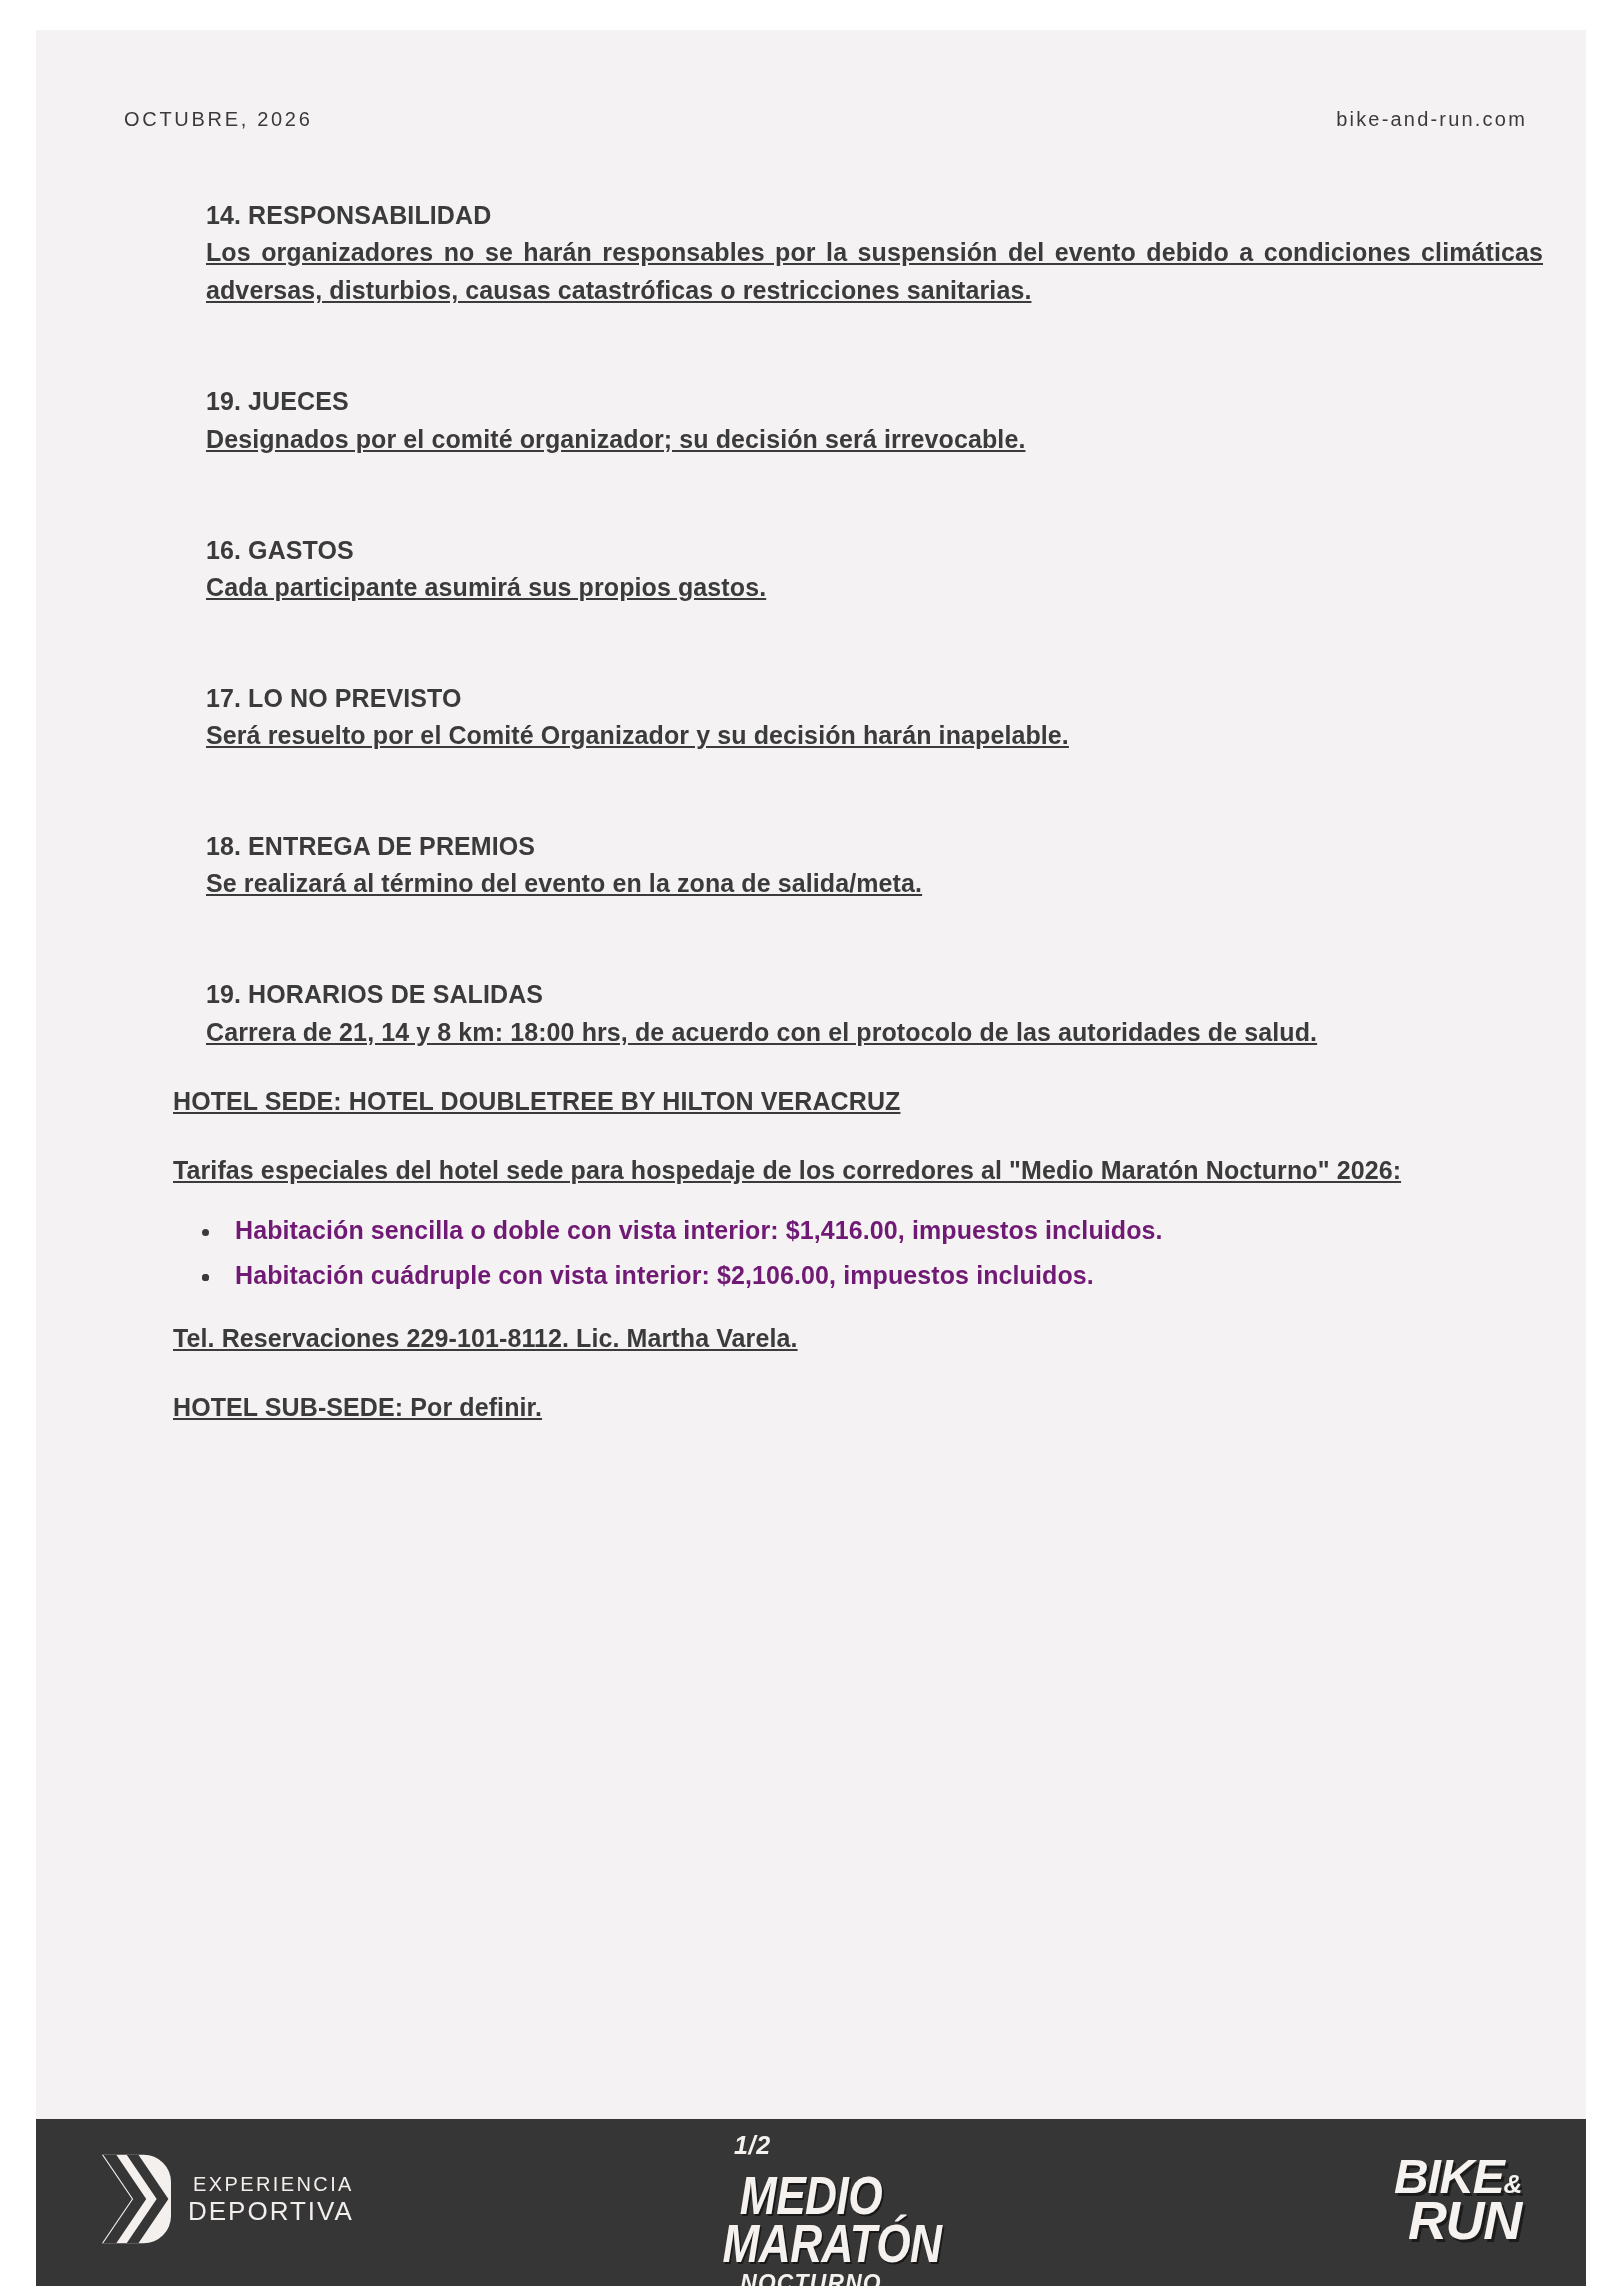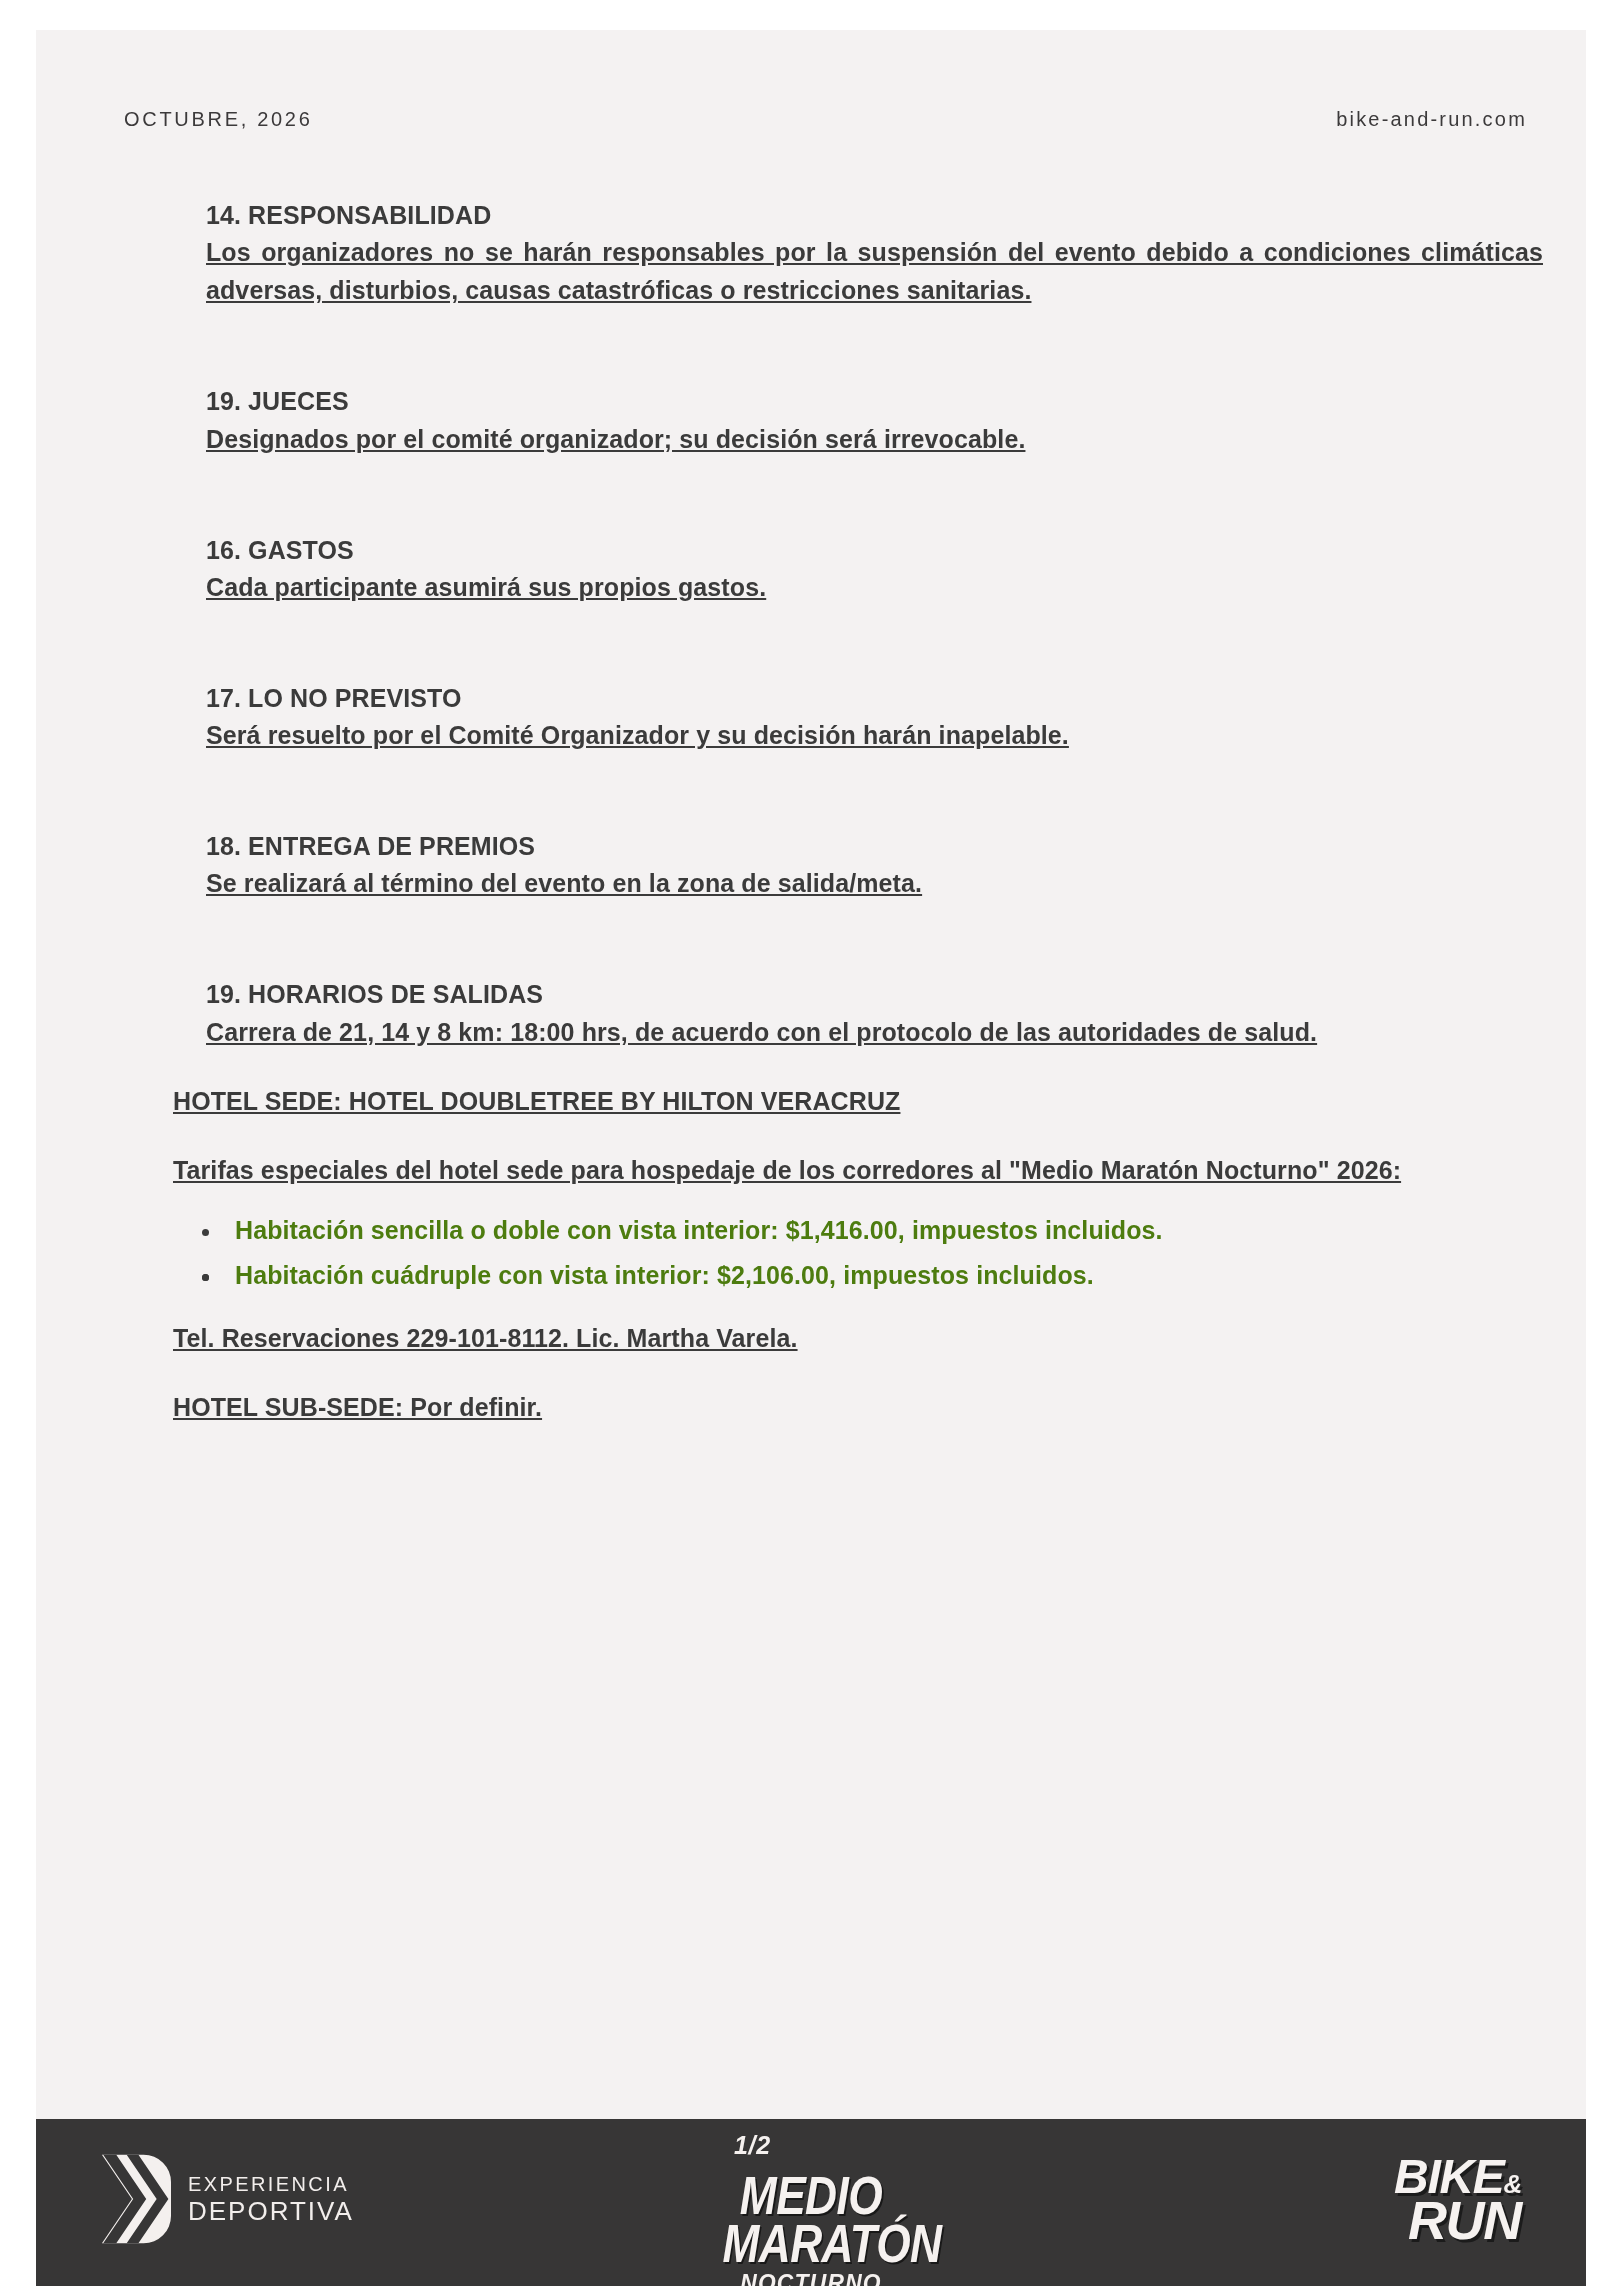--- a/index.html
+++ b/index.html
@@ -88,21 +88,21 @@
 
   .bullets {
     margin: 0;
     padding: 0;
     list-style: none;
   }
   .bullets li {
     position: relative;
     font-size: 25px;
     font-weight: bold;
-    color: #4d7c0f;
+    color: #701a75;
     line-height: 1.0;
     padding-left: 62px;
     margin-bottom: 20px;
     letter-spacing: 0.1px;
   }
   .bullets li:last-child { margin-bottom: 0; }
   .bullets li .dot {
     position: absolute;
     left: 29px;
     top: 11px;
@@ -123,20 +123,21 @@
     overflow: hidden;
   }
 
   
   .ed-logo {
     position: absolute;
     left: 62px;
     top: 34px;
     display: flex;
     align-items: center;
+    text-align: right;
   }
   .ed-mark {
     width: 73px;
     height: 92px;
     flex: 0 0 auto;
   }
   .ed-words {
     margin-left: 17px;
     color: #f2eeec;
     line-height: 1;

